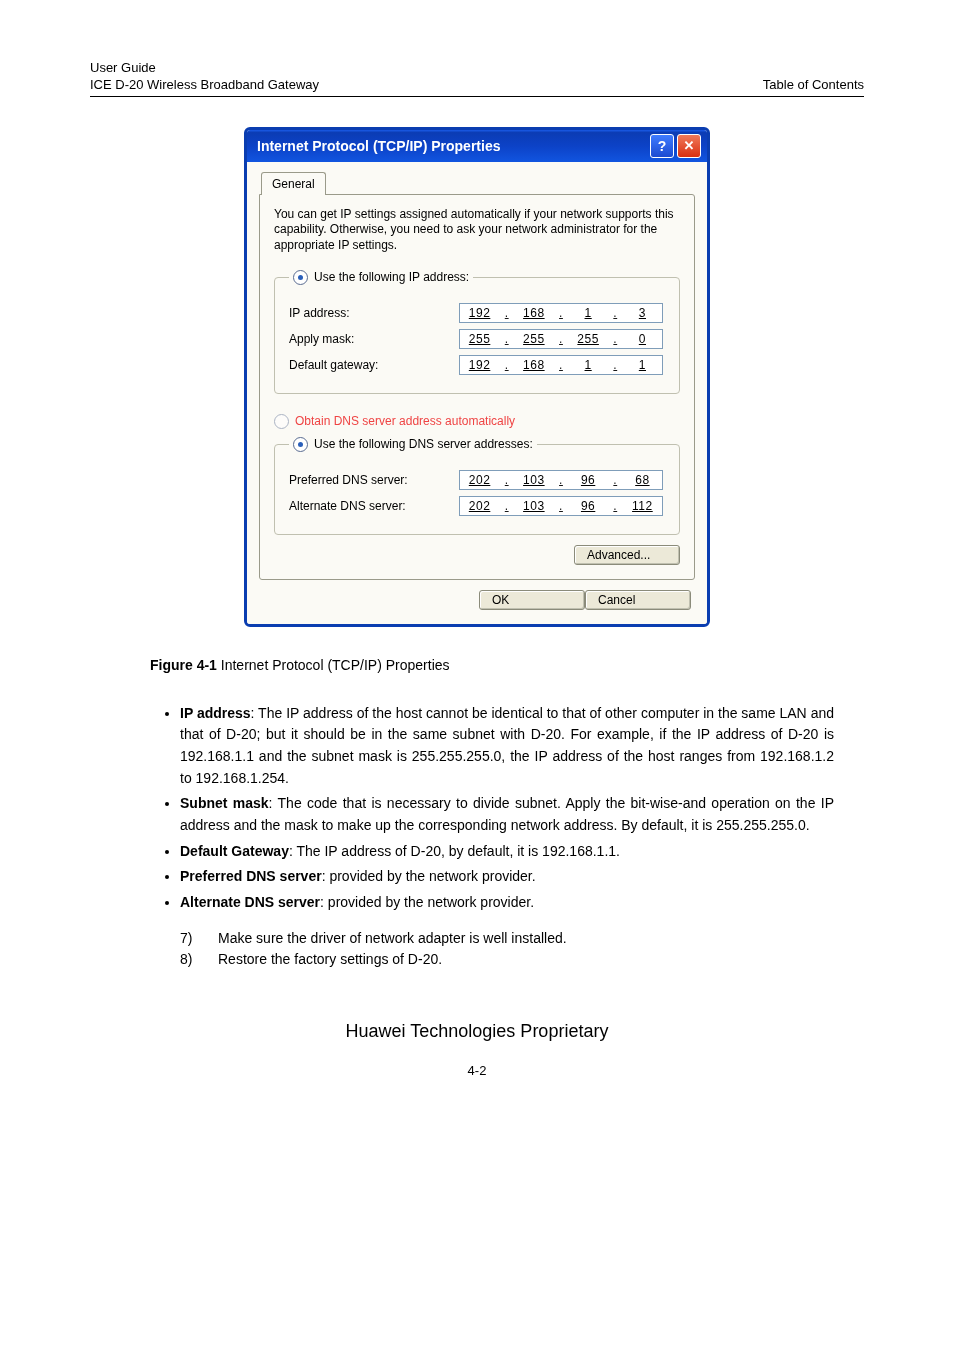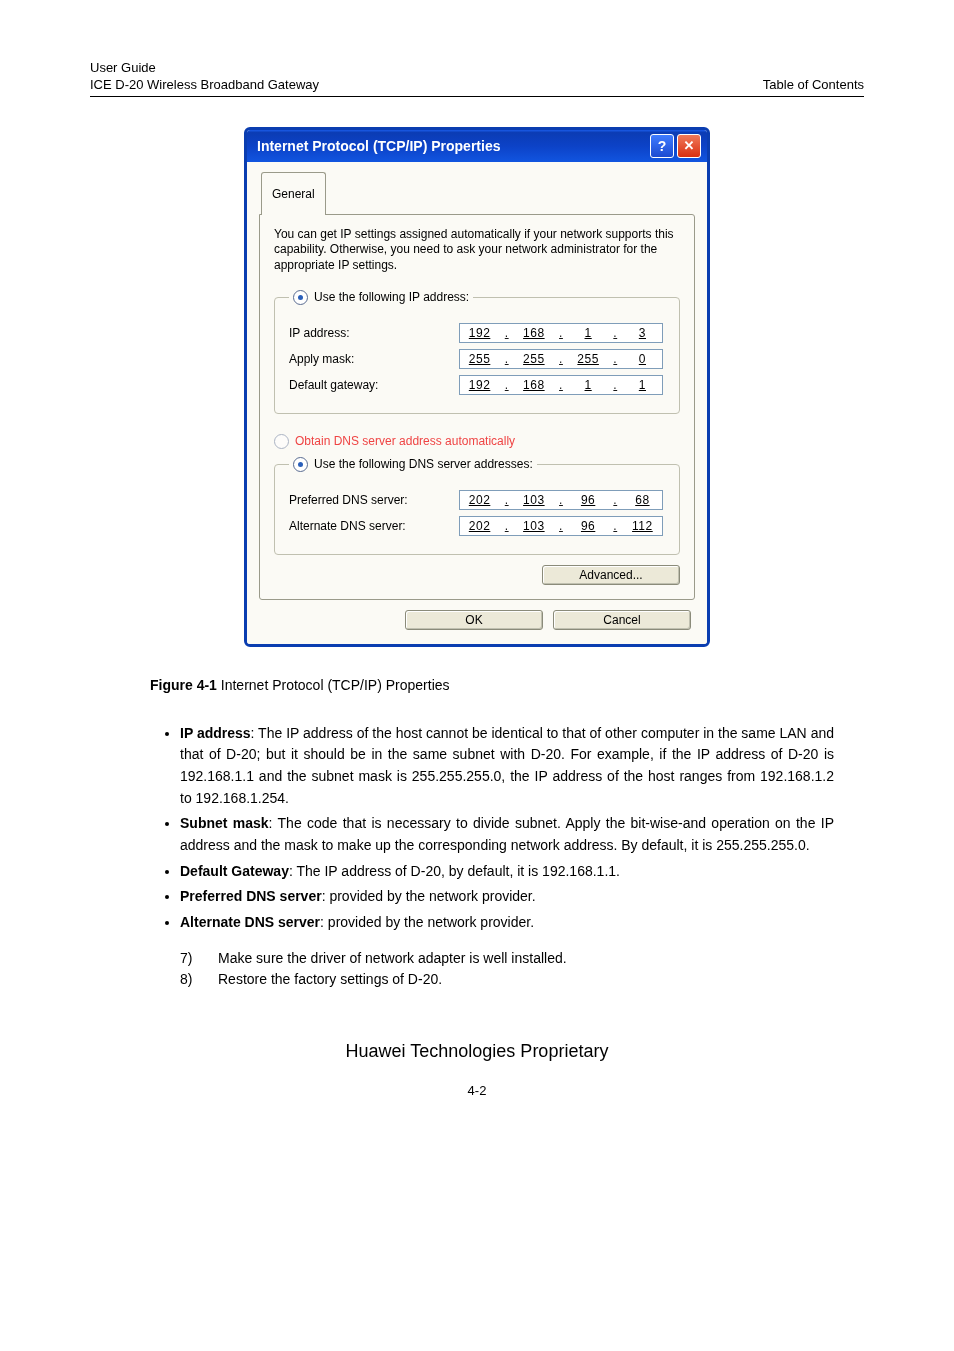--- a/index.html
+++ b/index.html
@@ -58,21 +58,21 @@
     display:flex; align-items:center; justify-content:center;
     font-weight:bold;
     border:1px solid #fff;
     font-size:14px;
   }
   .helpbtn { background: linear-gradient(to bottom,#3f7cff,#1b4ad1); color:#fff;}
   .closebtn { background: linear-gradient(to bottom,#f07a5a,#d92f11); color:#fff; font-size:13px;}
   .dialog-body { padding: 10px 12px 12px 12px; background:#fbfaf5;}
   .tab {
     display:inline-block;
-    padding: 14px 10px;
+    padding: 4px 10px;
     background:#fbfaf5;
     border:1px solid #9a9a8a;
     border-bottom:none;
     border-radius:3px 3px 0 0;
     position:relative;
     top:0px;
     margin-left:2px;
     text-align:center;
   }
   .tab-panel {
@@ -116,31 +116,31 @@
     text-align:left;
     display:flex;
     justify-content:space-around;
     text-decoration:underline;
   }
   .ipbox span{ text-align:center; min-width:26px;}
   .dots{ opacity:0.9;}
   .btn-row { display:flex; justify-content:flex-end; gap:8px; margin-top:6px;}
   .winbtn {
     min-width:80px;
-    padding:2px 28px;
+    padding:2px 12px;
     background:#ece9d8;
     border:1px solid #8b8b7a;
     border-radius:3px;
     box-shadow: inset 1px 1px 0 #fff, inset -1px -1px 0 #c0c0b0;
     font-family: Tahoma, sans-serif;
     font-size:12px;
-    text-align:center;
+    text-align:left;
   }
   .bottom-btn-row{
-    display:flex; justify-content:flex-end; gap:10px;
+    display:flex; justify-content:flex-end; 
     padding:10px 4px 2px 4px;
   }
 
   
   .figcap { margin: 10px 0 30px 60px; font-size:14px;}
   .figcap b{ font-weight:bold;}
   ul.content, ol.content {
     margin: 0 0 0 60px;
     padding: 0 30px 0 30px;
   }

